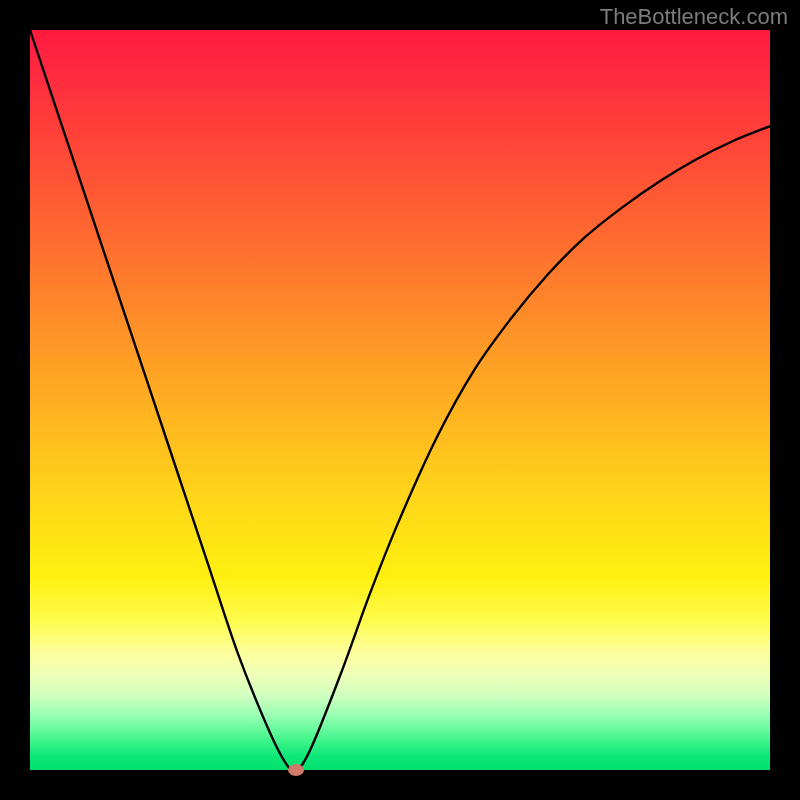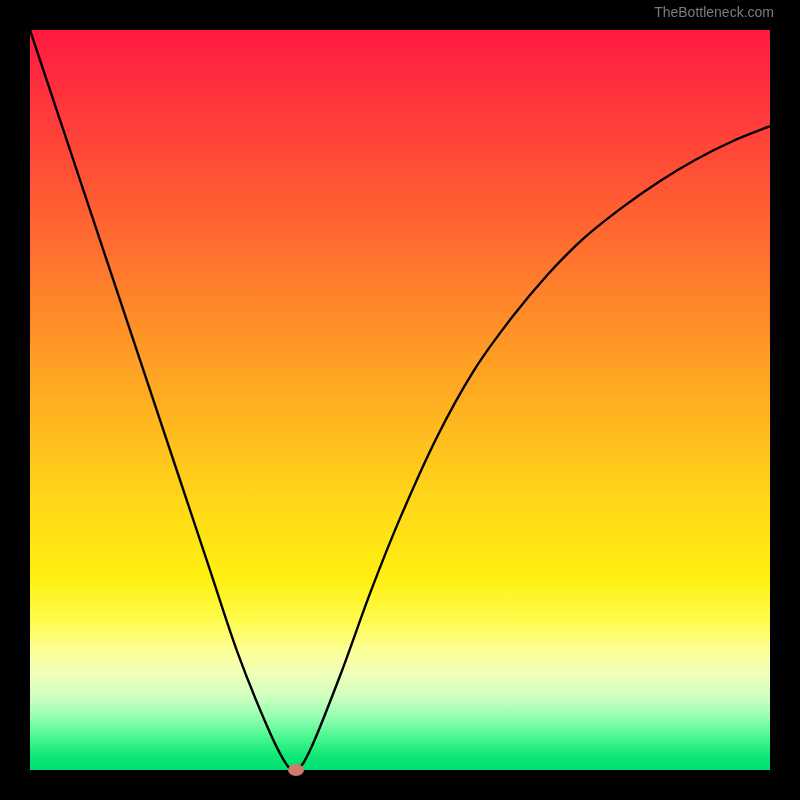--- a/index.html
+++ b/index.html
@@ -38,23 +38,23 @@
   .curve-svg {
     position: absolute;
     left: 0;
     top: 0;
     width: 740px;
     height: 740px;
   }
   .watermark {
     position: absolute;
     top: 4px;
-    right: 26px;
+    right: 12px;
     font-family: Arial, Helvetica, sans-serif;
-    font-size: 14px;
+    font-size: 22px;
     color: #7c7c7c;
     font-weight: 400;
     letter-spacing: 0px;
   }
   .min-marker {
     position: absolute;
     width: 16px;
     height: 12px;
     border-radius: 50%;
     background: #cf7a6a;

